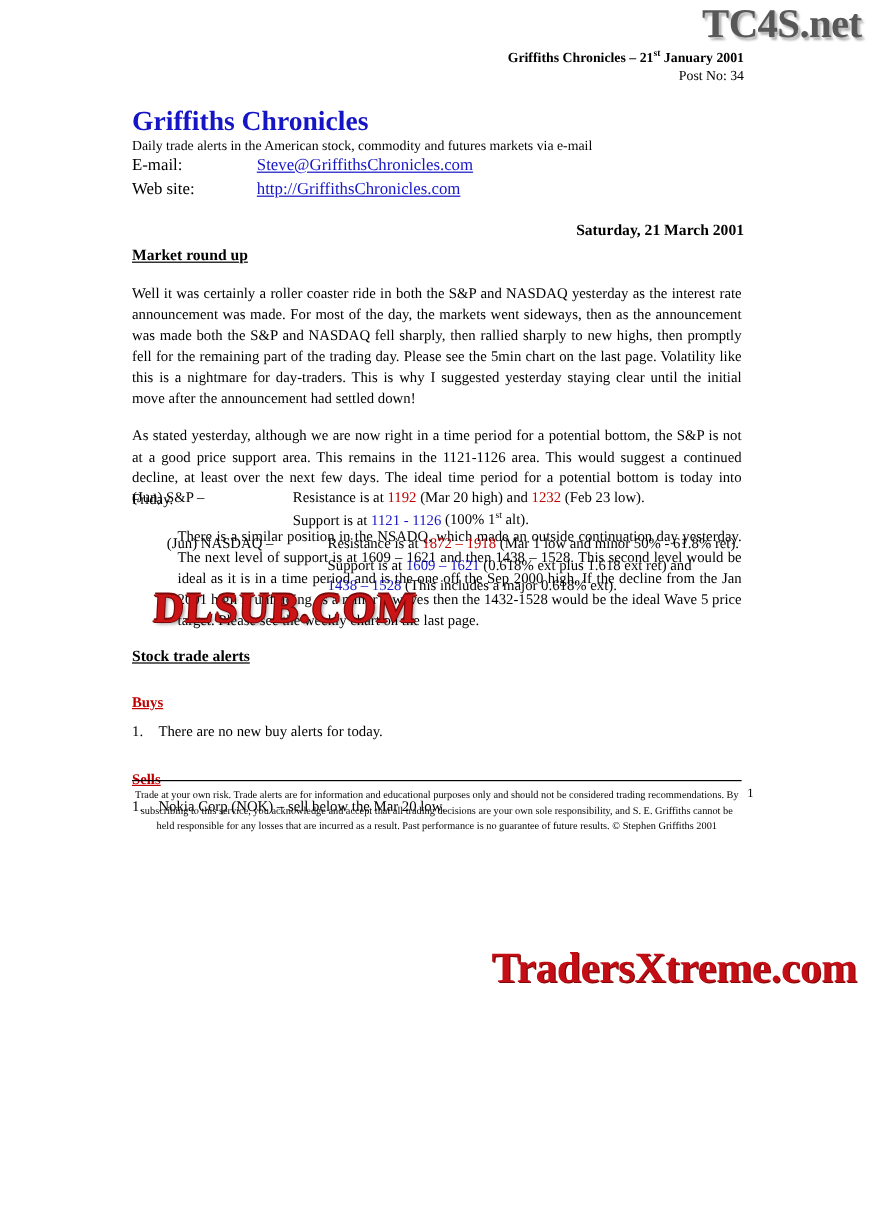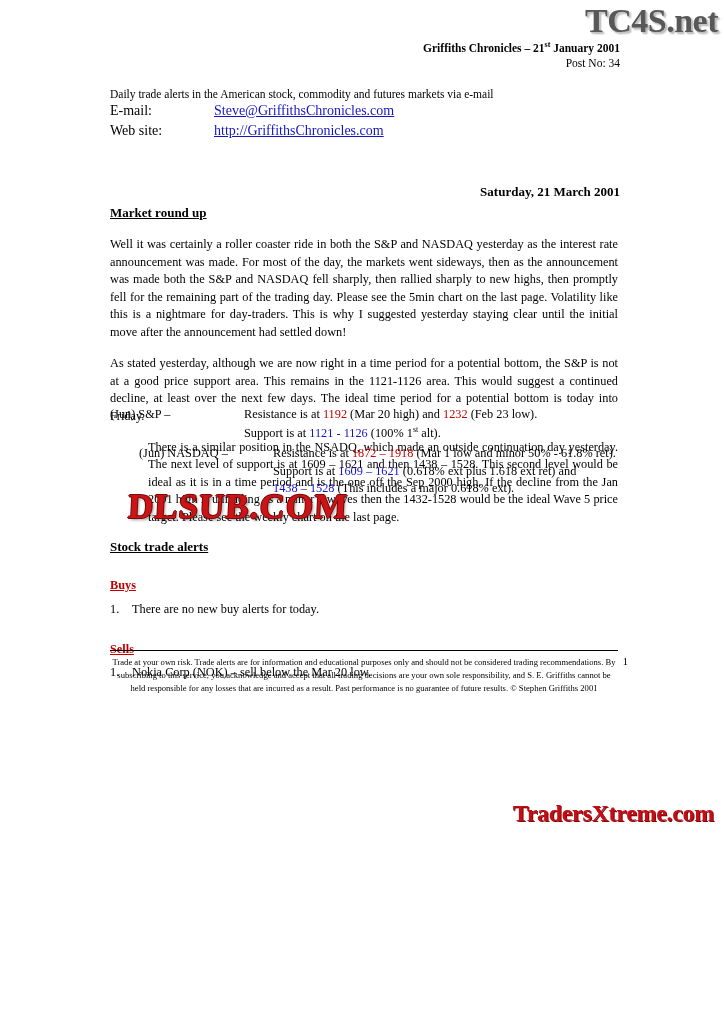--- a/index.html
+++ b/index.html
@@ -35,21 +35,21 @@
     text-shadow: 1px 1px 0 #bdbdbd, 2px 2px 2px rgba(0,0,0,0.35);
     opacity: 0.92;
   }
   
   .wm-bottom {
     position: absolute;
     bottom: 8px;
     right: 10px;
     font-family: "Liberation Serif", serif;
     font-weight: bold;
-    font-size: 24px;
+    font-size: 36px;
     color: #c40d14;
     text-shadow: 1px 1px 0 #7a0a0a;
     letter-spacing: -0.3px;
   }
   
   .wm-center {
     position: absolute;
     top: 487px;
     left: 128px;
     font-family: "Liberation Serif", serif;
@@ -220,20 +220,21 @@
 <div class="page">
 
   <div class="wm-top">TC4S.net</div>
 
   <div class="doc-header">
     <div class="hdr-line1"><span>Griffiths Chronicles – 21</span><sup>st</sup><span> January 2001</span></div>
     <div class="hdr-line2">Post No: 34</div>
   </div>
 
   <div class="masthead">
+    <h1>Griffiths Chronicles</h1>
     <div class="tagline">Daily trade alerts in the American stock, commodity and futures markets via e-mail</div>
     <div class="contact-row">
       <span class="contact-label">E-mail:</span>
       <span class="contact-value">Steve@GriffithsChronicles.com</span>
     </div>
     <div class="contact-row">
       <span class="contact-label">Web site:</span>
       <span class="contact-value">http://GriffithsChronicles.com</span>
     </div>
   </div>

